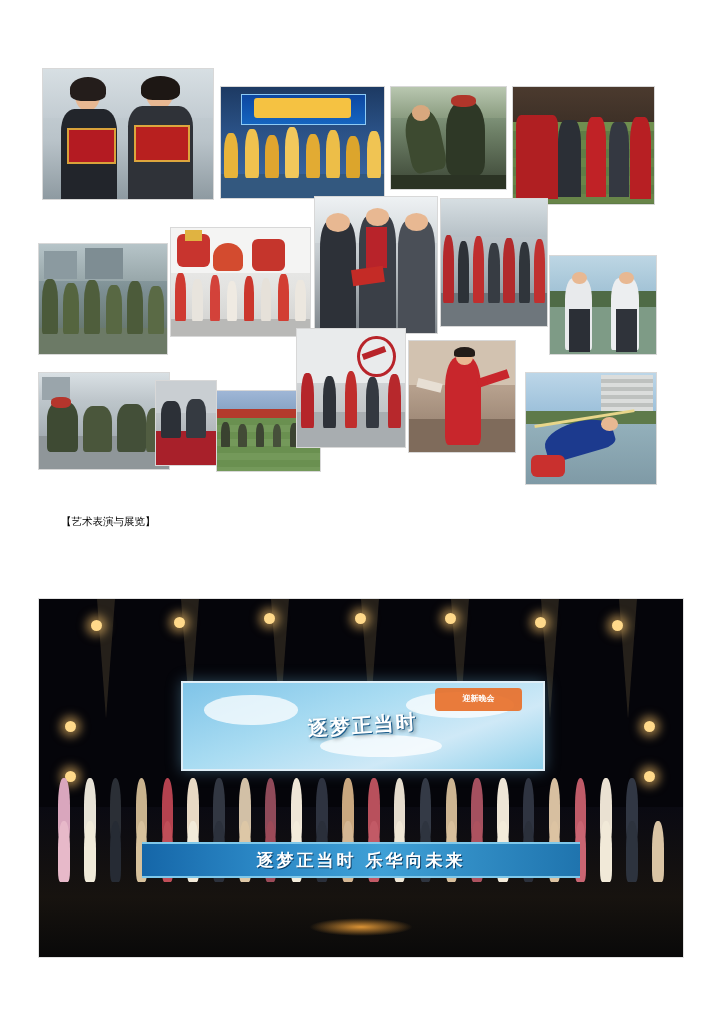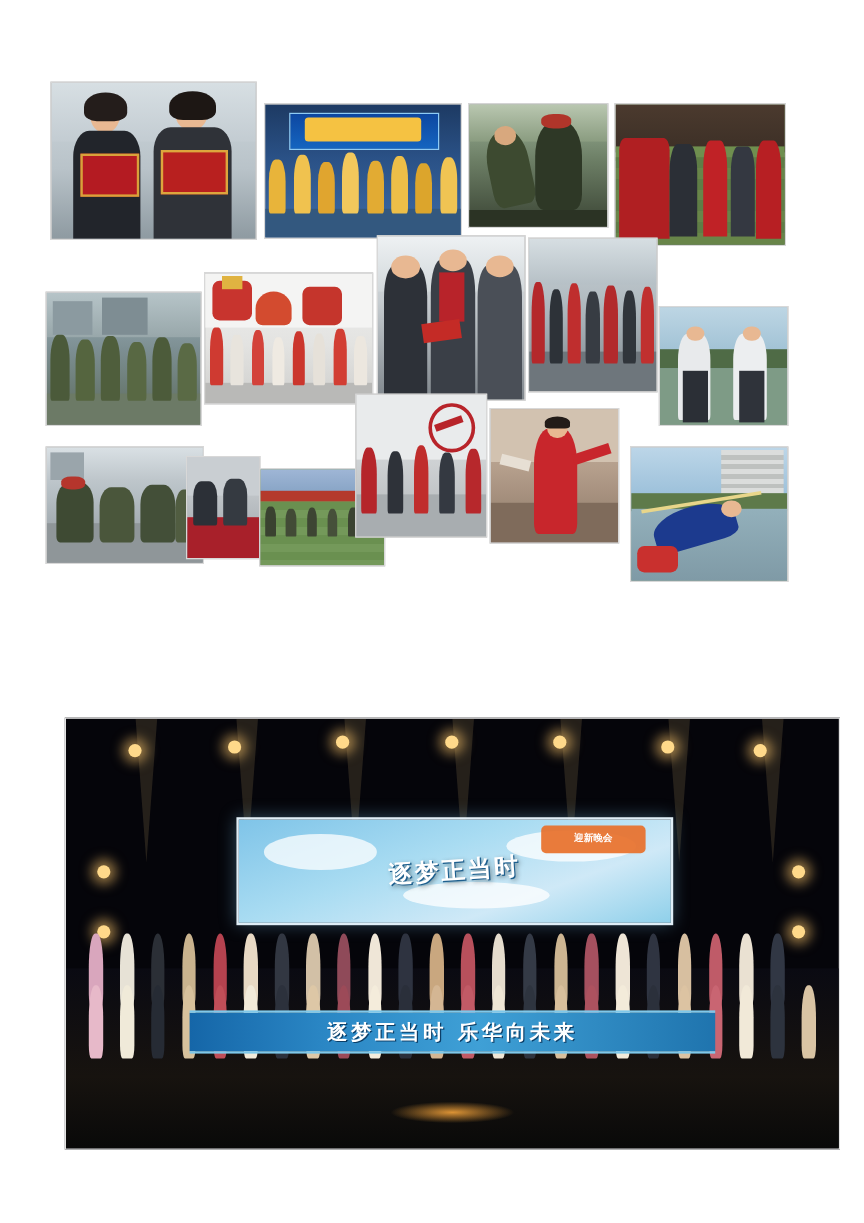--- a/index.html
+++ b/index.html
@@ -61,21 +61,21 @@
     line-height: 17px;
     text-align: justify;
     color: #000;
     margin-top: 1px;
   }
   .para .indent { display: inline-block; width: 21px; }
 
   
   .stage {
     position: absolute;
-    left: 54px;
+    left: 38px;
     top: 598px;
     width: 646px;
     height: 360px;
     background: #05050a;
     overflow: hidden;
     border: 1px solid #e2e2e2;
     box-sizing: border-box;
   }
   .head { position:absolute; border-radius:50%; background:#e8b892; }
 
@@ -363,20 +363,21 @@
         <div style="position:absolute;left:14%;top:44%;width:54%;height:30%;background:#1c3a8e;border-radius:48% 48% 20% 20%;transform:rotate(-16deg);"></div>
         <div class="head" style="left:58%;top:40%;width:13%;height:12%;"></div>
         <div style="position:absolute;left:6%;top:40%;width:78%;height:3%;background:#e8d68a;transform:rotate(-9deg);"></div>
         <div style="position:absolute;left:4%;bottom:6%;width:26%;height:20%;background:#c9302e;border-radius:6px;"></div>
       </div>
     </div>
 
   </div>
 
   <div class="textblock">
+    <div class="heading">【艺术表演与展览】</div>
   </div>
 
   <div class="stage">
 
     <div class="beam" style="left:9%;"></div>
     <div class="beam" style="left:22%;"></div>
     <div class="beam" style="left:36%;"></div>
     <div class="beam" style="left:50%;"></div>
     <div class="beam" style="left:64%;"></div>
     <div class="beam" style="left:78%;"></div>

